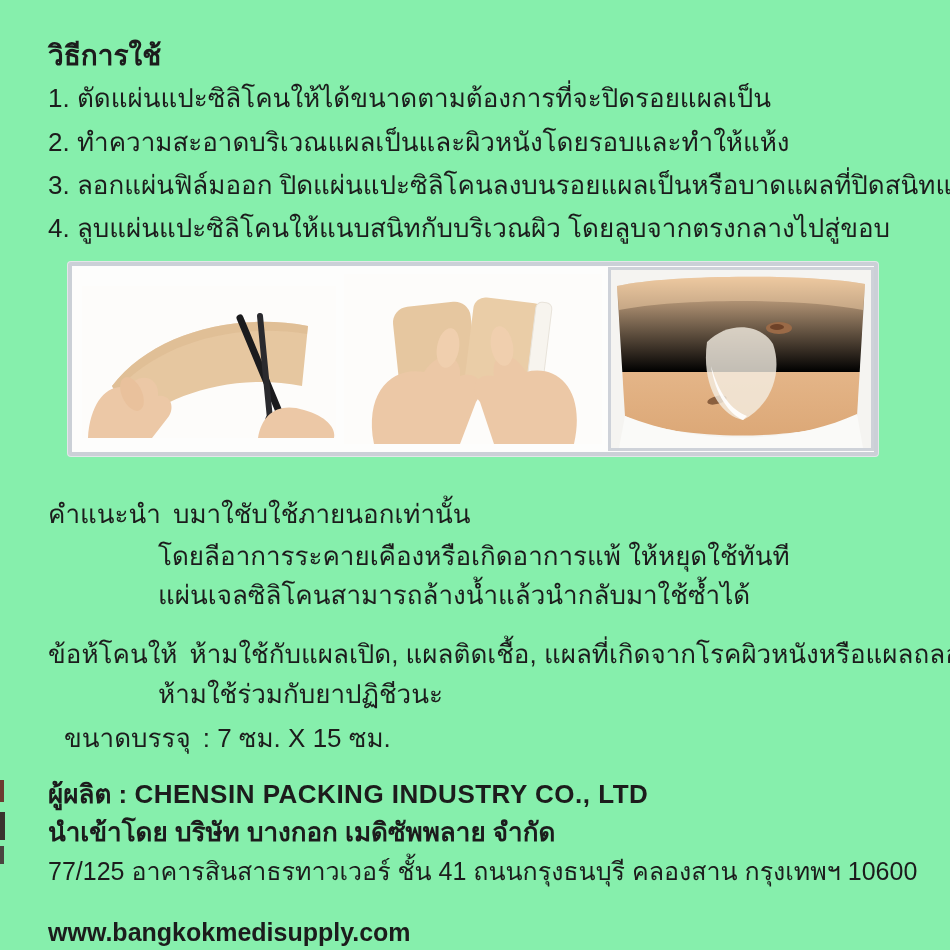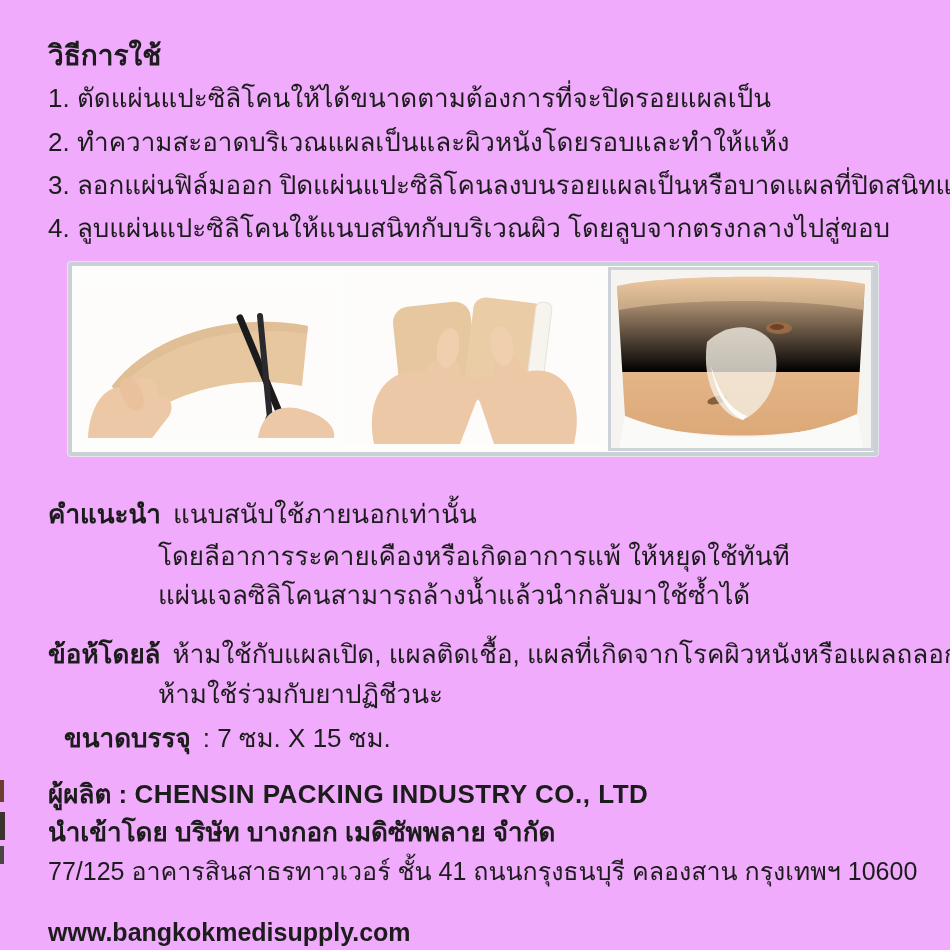--- a/index.html
+++ b/index.html
@@ -1,28 +1,28 @@
 <!DOCTYPE html>
 <html><head>
 <meta charset="utf-8">
 <style>
   html,body{margin:0;padding:0;background:#ffffff;}
   .page{
     position:relative;
     width:950px;height:950px;
-    background:#f0abfc;
+    background:#86efac;
     font-family:"Liberation Sans",sans-serif;
     color:#1c1c1c;
     overflow:hidden;
   }
   .line{position:absolute;white-space:nowrap;line-height:1.3;}
   .title{font-size:28px;font-weight:bold;}
   .step{font-size:26px;}
   .body-line{font-size:26px;}
-  .lbl{font-weight:bold;margin-right:12px;}
+  .lbl{font-weight:normal;margin-right:12px;}
   .small-line{font-size:25px;}
   .bold{font-weight:bold;}
   .eng{letter-spacing:.5px;}
 
   .photo-strip{
     position:absolute;left:68px;top:262px;
     width:802px;height:186px;
     background:#fdfdfc;
     border:4px solid #cbd0d7;
     border-radius:3px;
@@ -113,27 +113,27 @@
 
         <path d="M96,72 C118,50 150,54 162,74 C172,102 160,136 132,150 C110,146 90,116 96,72 Z" fill="#f4ede2" opacity="0.8"></path>
         <path d="M132,150 C118,144 104,124 100,96 C108,124 120,140 136,146 Z" fill="#ffffff" opacity="0.9"></path>
 
         <path d="M14,146 C90,176 180,174 246,144 L252,178 L8,178 Z" fill="#fafaf8"></path>
       </svg>
     </div>
   </div>
 
   <div class="line body-line" style="left:48px;top:498px;">
-    <span class="lbl">คำแนะนำ</span><span>แนบสนับใช้ภายนอกเท่านั้น</span>
+    <span class="lbl">คำแนะนำ</span><span>บมาใชับใช้ภายนอกเท่านั้น</span>
   </div>
   <div class="line body-line" style="left:158px;top:540px;">โดยลีอาการระคายเคืองหรือเกิดอาการแพ้ ให้หยุดใช้ทันที</div>
   <div class="line body-line" style="left:158px;top:581px;font-family:Liberation Mono, monospace;">แผ่นเจลซิลิโคนสามารถล้างน้ำแล้วนำกลับมาใช้ซ้ำได้</div>
 
   <div class="line body-line" style="left:48px;top:638px;">
-    <span class="lbl">ข้อห้โดยล้</span><span>ห้ามใช้กับแผลเปิด, แผลติดเชื้อ, แผลที่เกิดจากโรคผิวหนังหรือแผลถลอก</span>
+    <span class="lbl">ข้อห้โคนให้</span><span>ห้ามใช้กับแผลเปิด, แผลติดเชื้อ, แผลที่เกิดจากโรคผิวหนังหรือแผลถลอก</span>
   </div>
   <div class="line body-line" style="left:158px;top:678px;text-align:center;">ห้ามใช้ร่วมกับยาปฏิชีวนะ</div>
 
   <div class="line body-line" style="left:64px;top:722px;">
     <span class="lbl">ขนาดบรรจุ</span><span>: 7 ซม. X 15 ซม.</span>
   </div>
 
   <div class="line body-line bold" style="left:48px;top:816px;">นำเข้าโดย บริษัท บางกอก เมดิซัพพลาย จำกัด</div>
   <div class="line body-line bold" style="left:48px;top:778px;">
     <span>ผู้ผลิต :</span>

